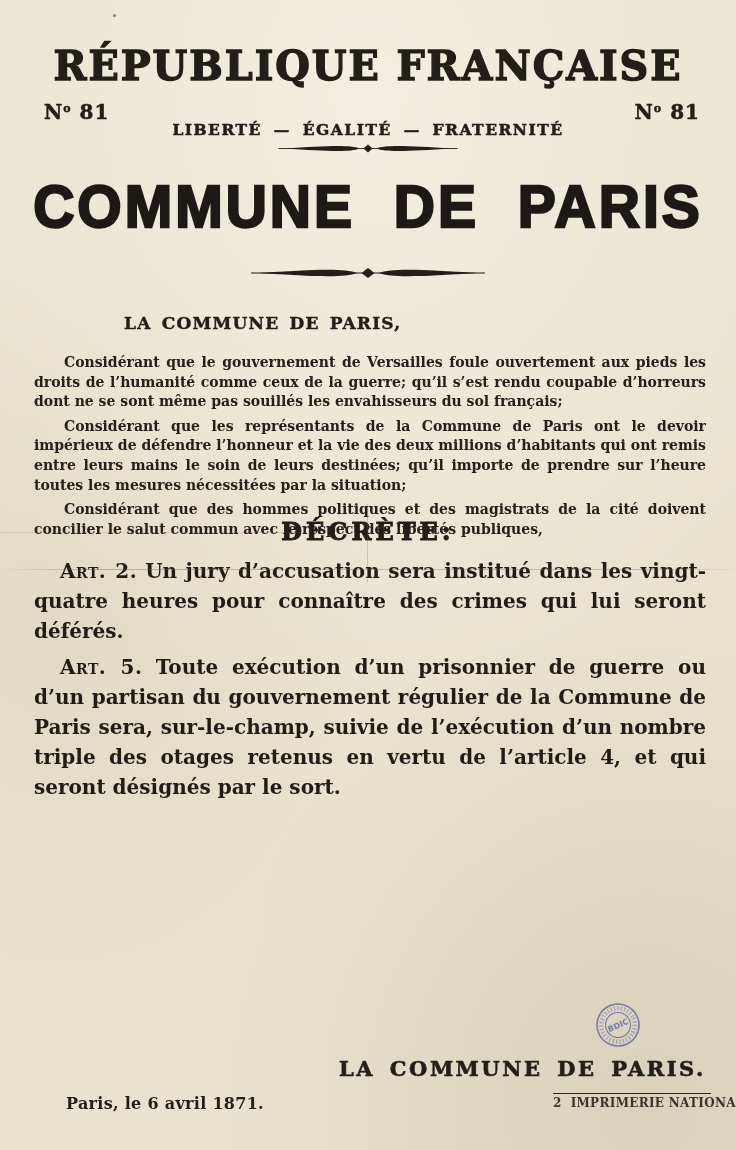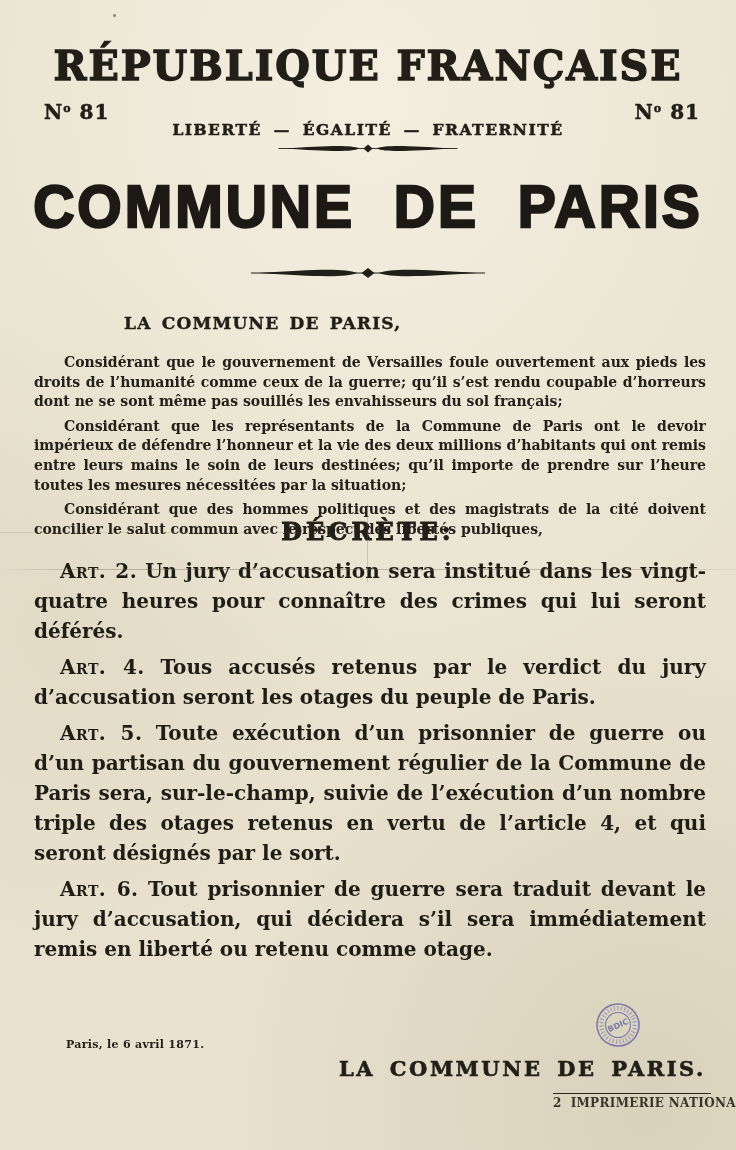--- a/index.html
+++ b/index.html
@@ -63,21 +63,21 @@
   }
 
   .articles{top:556px;left:34px;width:672px;}
   .articles p{
     margin:0 0 6px 0;text-indent:26px;text-align:justify;
     font-size:20px;line-height:30px;font-weight:bold;color:#201d17;
   }
   .art-label{font-variant:small-caps;letter-spacing:.5px;}
   .articles sup{font-size:11px;line-height:0;}
 
-  .dateline{top:1038px;left:58px;font-size:11px;font-weight:bold;letter-spacing:.3px;padding-left:8px;}
+  .dateline{top:1094px;left:58px;font-size:16px;font-weight:bold;letter-spacing:.3px;padding-left:8px;}
   .signature{
     top:1056px;left:296px;font-size:21px;font-weight:bold;
     letter-spacing:2.5px;word-spacing:5px;margin-left:43px;-webkit-text-stroke:.6px #221e18;
   }
 
   .stamp{
     top:999px;left:592px;width:52px;height:52px;
     transform:rotate(-24deg);opacity:.8;
   }
   .stamp svg{width:100%;height:100%;display:block;}
@@ -145,23 +145,21 @@
 <div class="abs considerants">
   <p>Considérant que le gouvernement de Versailles foule ouvertement aux pieds les droits de l’humanité comme ceux de la guerre; qu’il s’est rendu coupable d’horreurs dont ne se sont même pas souillés les envahisseurs du sol français;</p>
   <p>Considérant que les représentants de la Commune de Paris ont le devoir impérieux de défendre l’honneur et la vie des deux millions d’habitants qui ont remis entre leurs mains le soin de leurs destinées; qu’il importe de prendre sur l’heure toutes les mesures nécessitées par la situation;</p>
   <p>Considérant que des hommes politiques et des magistrats de la cité doivent concilier le salut commun avec le respect des libertés publiques,</p>
 </div>
 
 <div class="abs ctr decree-heading">DÉCRÈTE:</div>
 
 <div class="abs articles">
   <p><span class="art-label">Art. 2</span><sup></sup><span>. Un jury d’accusation sera institué dans les vingt-quatre heures pour connaître des crimes qui lui seront déférés.</span></p>
-  <p><span class="art-label">Art. 4</span><sup></sup><span>. Tous accusés retenus par le verdict du jury d’accusation seront les otages du peuple de Paris.</span></p>
   <p><span class="art-label">Art. 5</span><sup></sup><span>. Toute exécution d’un prisonnier de guerre ou d’un partisan du gouvernement régulier de la Commune de Paris sera, sur-le-champ, suivie de l’exécution d’un nombre triple des otages retenus en vertu de l’article 4, et qui seront désignés par le sort.</span></p>
-  <p><span class="art-label">Art. 6</span><sup></sup><span>. Tout prisonnier de guerre sera traduit devant le jury d’accusation, qui décidera s’il sera immédiatement remis en liberté ou retenu comme otage.</span></p>
 </div>
 
 <div class="abs dateline">Paris, le 6 avril 1871.</div>
 <div class="abs signature">LA COMMUNE DE PARIS.</div>
 
 <div class="abs stamp">
   <svg viewBox="0 0 52 52">
     <circle cx="26" cy="26" r="21" fill="none" stroke="#5f63a5" stroke-width="1.6"></circle>
     <circle cx="26" cy="26" r="12.5" fill="none" stroke="#5f63a5" stroke-width="1.1"></circle>
     <circle cx="26" cy="26" r="16.8" fill="none" stroke="#5f63a5" stroke-width="4.5" stroke-dasharray="1.3 2.1" opacity="0.55"></circle>

